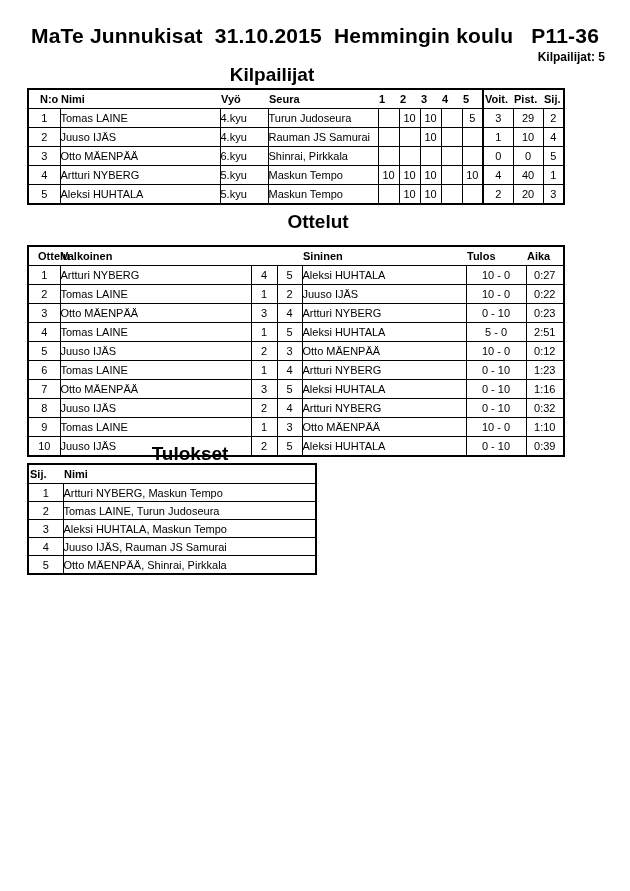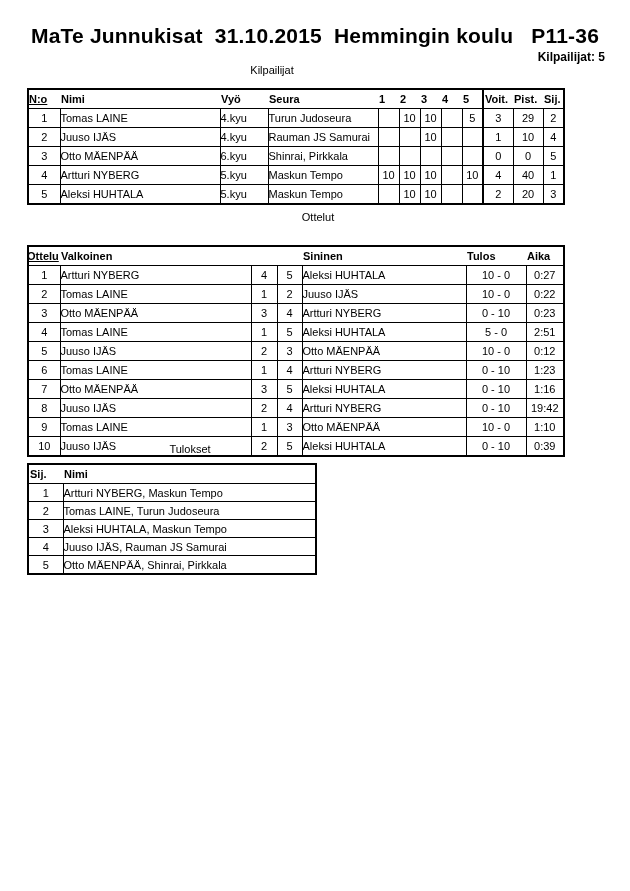--- a/index.html
+++ b/index.html
@@ -10,21 +10,21 @@
   }
   .title{
     position:absolute;top:24px;left:0;width:630px;text-align:center;
     font-size:21px;font-weight:bold;white-space:pre;letter-spacing:0.2px;
   }
   .subtitle{
     position:absolute;top:50px;right:25px;font-size:12px;font-weight:bold;
   }
   .sec-heading{
     position:absolute;transform:translateX(-50%);
-    font-size:11px;font-weight:normal;white-space:nowrap;
+    font-size:19px;font-weight:bold;white-space:nowrap;
   }
   .h-kilp{top:64px;left:272px;}
   .h-otte{top:211px;left:318px;}
   .h-tulo{top:443px;left:190px;}
 
   table{
     position:absolute;border-collapse:collapse;table-layout:fixed;
     font-size:11px;background:#fff;
   }
   .t1{top:88px;left:27px;width:536px;}
@@ -35,21 +35,21 @@
     font-weight:bold;text-align:left;padding:0 1px;height:18px;
     border-bottom:1px solid #000;white-space:nowrap;overflow:visible;
   }
   td{
     border:1px solid #000;height:18px;padding:0 2px;text-align:center;
     white-space:nowrap;overflow:hidden;
   }
   .t1 td{height:18px;}
   .t3 td{height:17px;}
   td.l{text-align:left;padding-left:0;}
-  th.l{text-align:left;padding-left:0;text-decoration:underline;}
+  th.l{text-align:left;padding-left:11px;}
   .thickL{border-left:2px solid #000 !important;}
   .shift{position:relative;left:-2px;}
 </style>
 </head>
 <body>
 
 <div class="page">
 
   <div class="title">MaTe Junnukisat  31.10.2015  Hemmingin koulu   P11-36</div>
   <div class="subtitle">Kilpailijat: 5</div>
@@ -248,21 +248,21 @@
     <td>0 - 10</td>
     <td>1:16</td>
   </tr>
         <tr>
     <td>8</td>
     <td class="l">Juuso IJÄS</td>
     <td>2</td>
     <td>4</td>
     <td class="l">Artturi NYBERG</td>
     <td>0 - 10</td>
-    <td>19:42</td>
+    <td>0:32</td>
   </tr>
         <tr>
     <td>9</td>
     <td class="l">Tomas LAINE</td>
     <td>1</td>
     <td>3</td>
     <td class="l">Otto MÄENPÄÄ</td>
     <td>10 - 0</td>
     <td>1:10</td>
   </tr>

